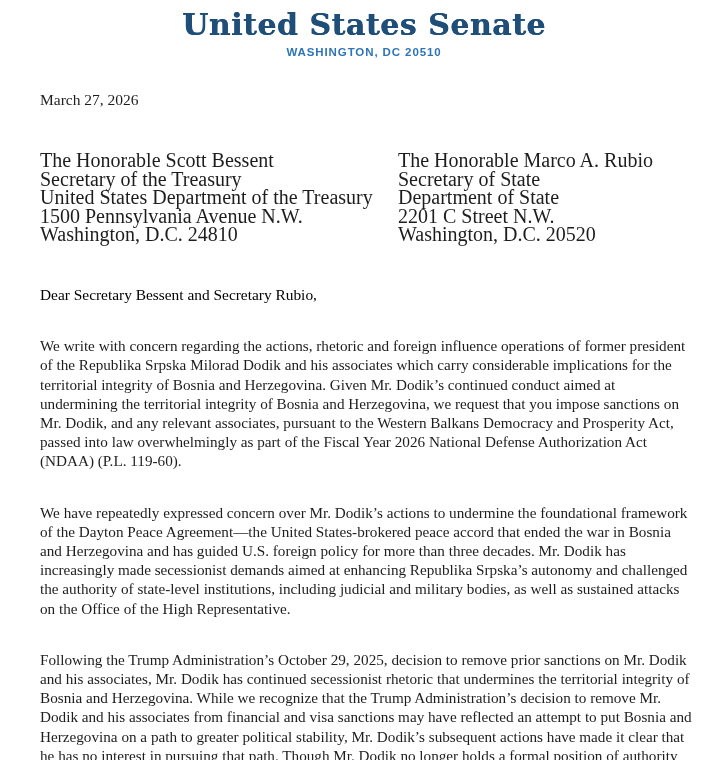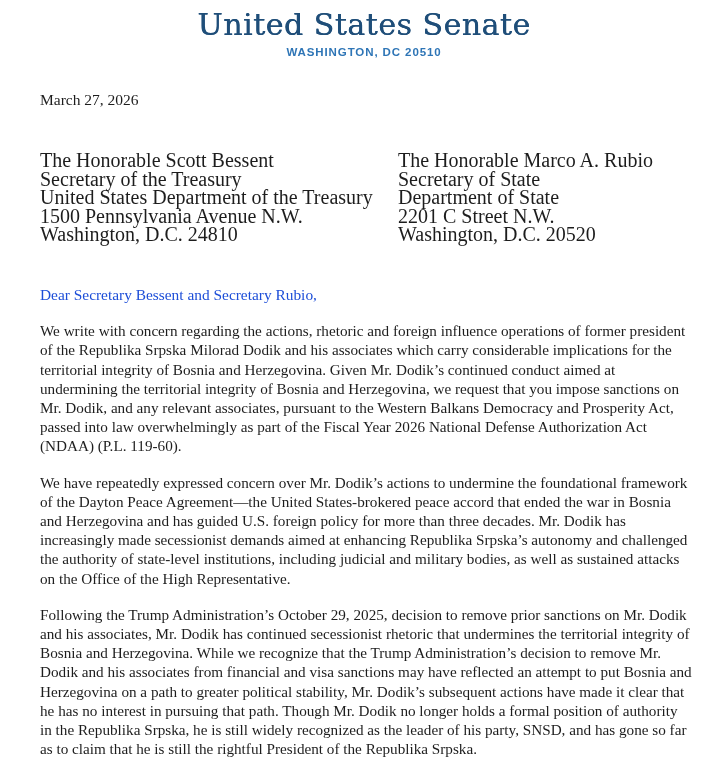--- a/index.html
+++ b/index.html
@@ -14,21 +14,21 @@
     background: #ffffff;
     overflow: hidden;
     padding: 8px 28px 0 40px;
     color: #222222;
     filter: blur(0.25px);
   }
   
   .letterhead { text-align: center; }
   .letterhead-org {
     font-family: "DejaVu Serif", serif;
-    font-weight: 400;
+    font-weight: 700;
     font-size: 30px;
     line-height: 34px;
     letter-spacing: 0.5px;
     color: #1f4e79;
     text-shadow: 0.4px 0 0 #1f4e79;
   }
   .letterhead-addr {
     margin-top: 4px;
     font-family: "Liberation Sans", sans-serif;
     font-size: 11.5px;
@@ -50,24 +50,24 @@
     line-height: 18.6px;
     color: #1d1d1d;
   }
   .recipient-col-left  { width: 358px; flex: 0 0 auto; }
   .recipient-col-right { flex: 1 1 auto; }
   
   .salutation {
     margin-top: 41px;
     font-size: 15.4px;
     line-height: 19.2px;
-    color: #1d4ed8;
+    color: #000000;
   }
   .para {
-    margin-top: 17px;
+    margin-top: 32px;
     width: 652px;
     font-size: 15.2px;
     line-height: 19.2px;
     text-align: left;
     color: #1d1d1d;
   }
 </style>
 </head>
 <body>
 

